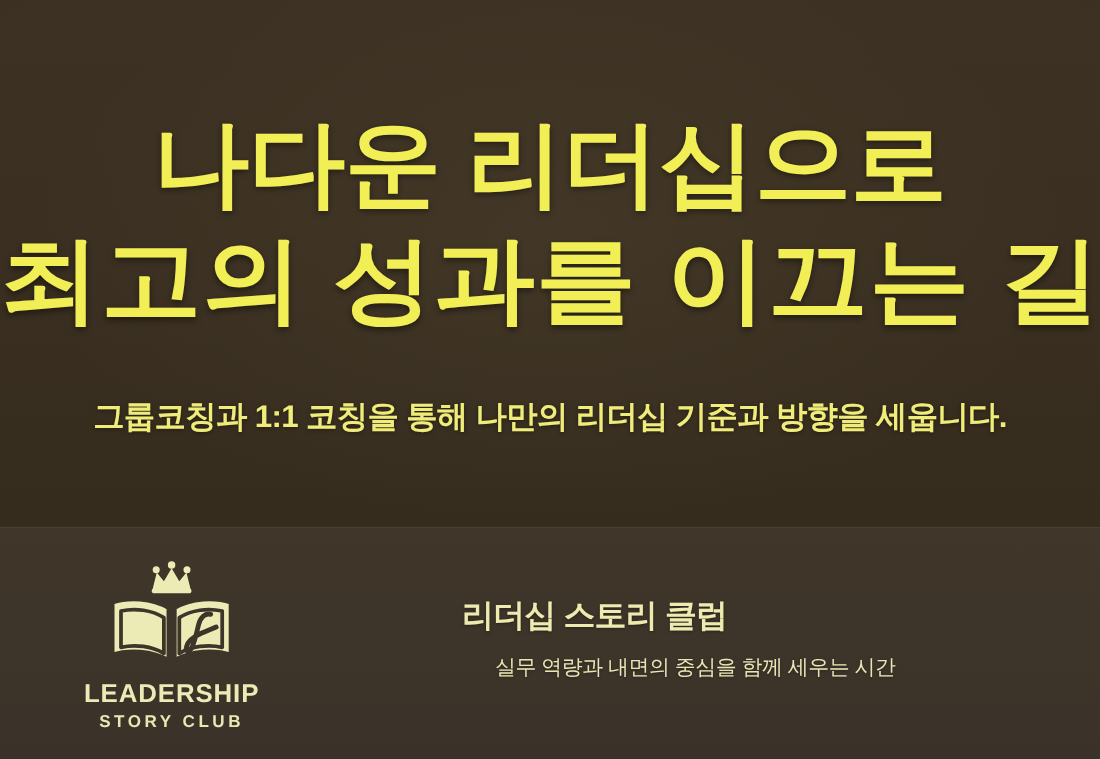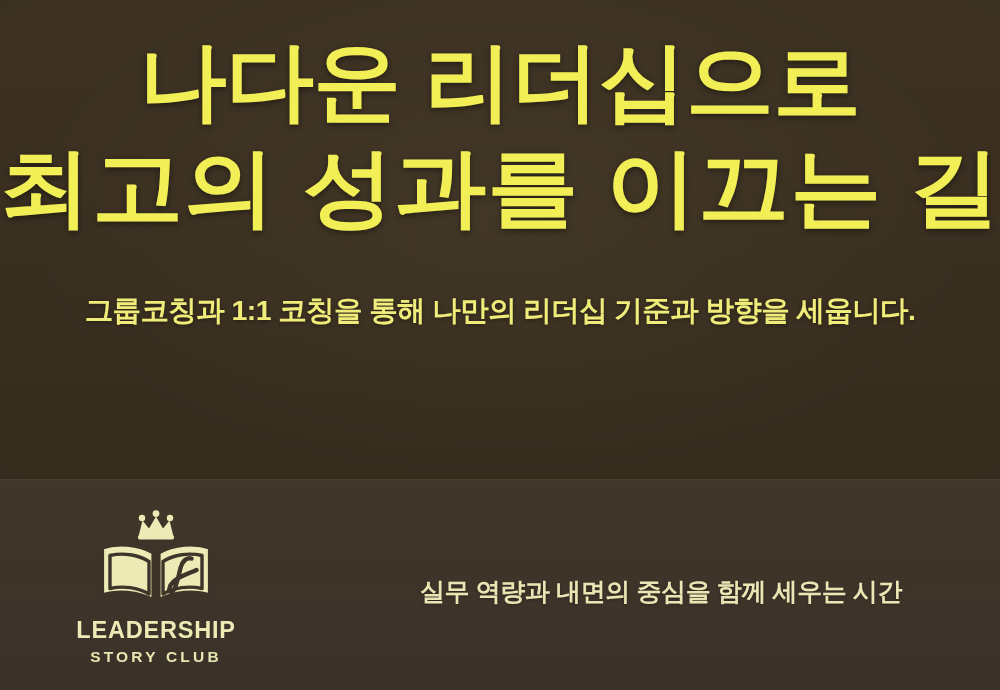--- a/index.html
+++ b/index.html
@@ -26,21 +26,21 @@
     position: relative;
     height: 479px;
     box-sizing: border-box;
     background:
       radial-gradient(ellipse 70% 80% at 50% 45%, rgba(255,238,190,0.045) 0%, rgba(255,238,190,0.0) 70%),
       linear-gradient(180deg, #3c3122 0%, #3a2f20 45%, #362c1e 100%);
     display: flex;
     flex-direction: column;
     align-items: center;
     justify-content: flex-start;
-    padding-top: 38px;
+    padding-top: 106px;
   }
   .hero::after {
     
     content: "";
     position: absolute;
     inset: 0;
     pointer-events: none;
     background: radial-gradient(ellipse 120% 120% at 50% 50%, rgba(0,0,0,0) 55%, rgba(0,0,0,0.18) 100%);
   }
 
@@ -145,26 +145,27 @@
     font-size: 29px;
     font-weight: 800;
     letter-spacing: -0.7px;
     line-height: 1.1;
     white-space: nowrap;
     text-shadow: 0 1px 3px rgba(0,0,0,0.35);
   }
   .footer-sub {
     margin-top: 20px;
     color: #eae6b4;
-    font-size: 25px;
-    font-weight: 700;
+    font-size: 19px;
+    font-weight: 400;
     letter-spacing: -0.4px;
     line-height: 1.15;
     white-space: nowrap;
     text-shadow: 0 1px 3px rgba(0,0,0,0.3);
+    margin-left: 30px;
   }
 </style>
 </head>
 <body>
 
 <div id="banner">
 
   <div class="hero">
 
     <div class="headline headline-1">나다운 리더십으로</div>
@@ -214,17 +215,18 @@
                    C 96.5 69.8, 100.5 68.5, 103.5 67.0" fill="none" stroke="#3d342a" stroke-width="4.4" stroke-linecap="round" stroke-linejoin="round"></path>
         </svg>
       </div>
 
       <div class="logo-wordmark">LEADERSHIP</div>
 
       <div class="logo-subword">STORY CLUB</div>
     </div>
 
     <div class="footer-text">
+      <div class="footer-title">리더십 스토리 클럽</div>
       <div class="footer-sub">실무 역량과 내면의 중심을 함께 세우는 시간</div>
     </div>
 
   </div>
 </div>
 
 </body></html>

